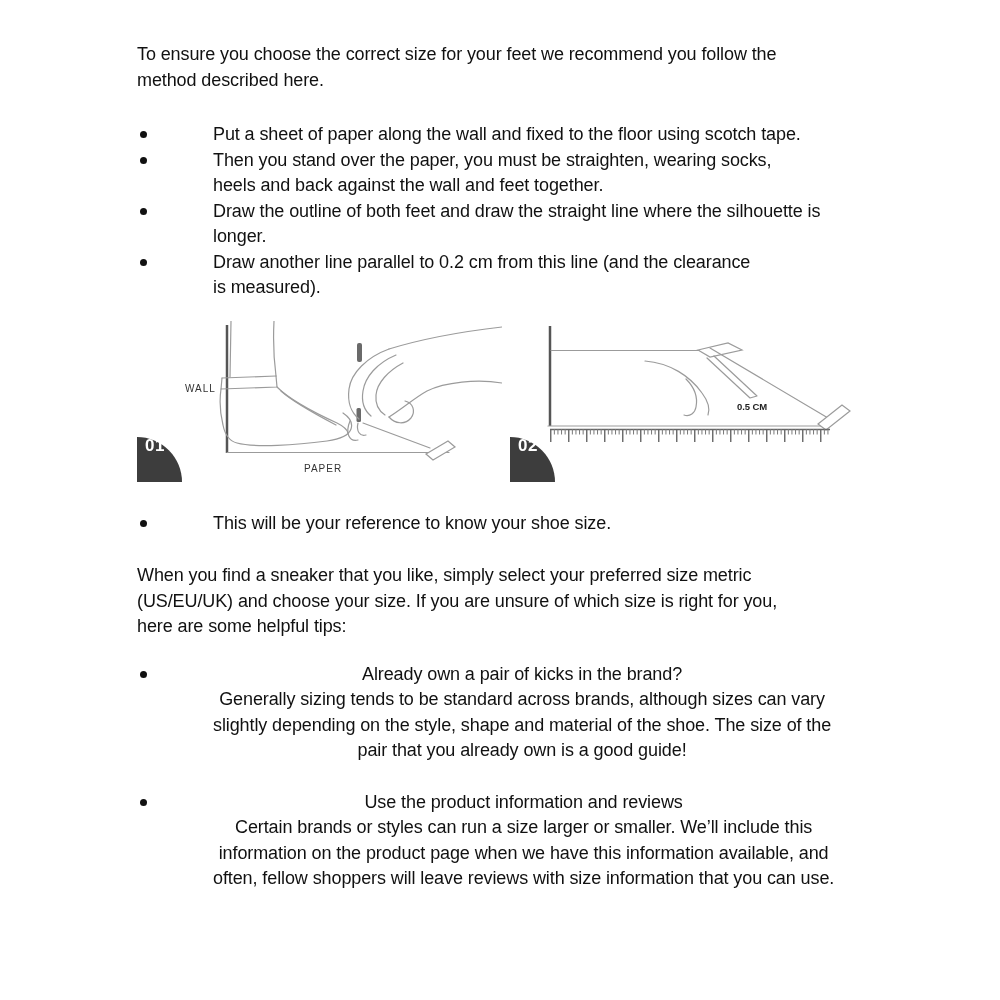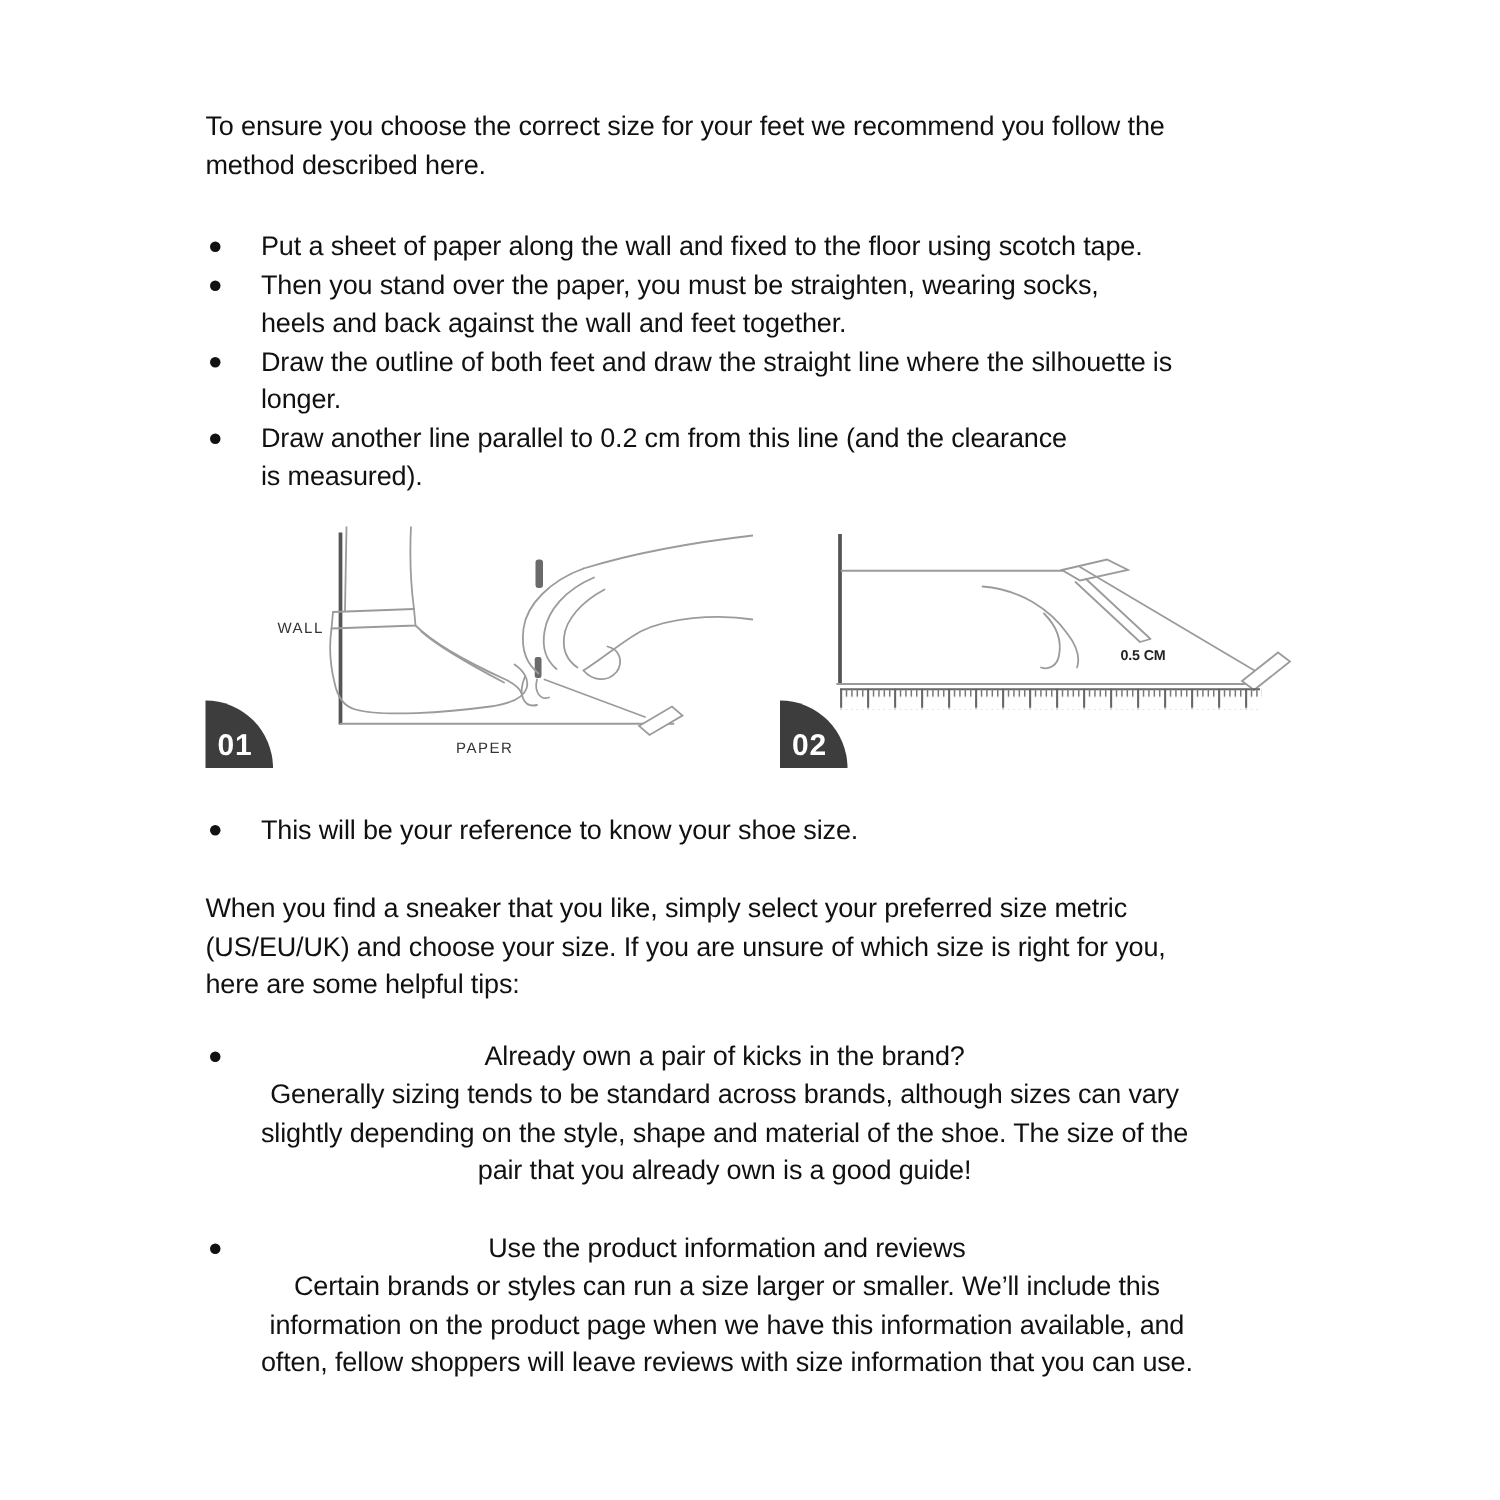--- a/index.html
+++ b/index.html
@@ -4,41 +4,41 @@
 <style>
   :root { --badge-bg:#3d3d3d; --line-art:#9b9b9b; --text:#111111; }
   * { box-sizing:border-box; }
   html,body { margin:0; padding:0; }
   body {
     width:1000px; height:1000px; background:#ffffff; overflow:hidden;
     font-family:"Liberation Sans", sans-serif;
     font-size:18px; line-height:25.5px; letter-spacing:-0.1px;
     color:var(--text);
   }
-  .page { padding:30px 90px 0 137px;margin-top:42px; }
+  .page { padding:42px 90px 0 137px; }
   p { margin:0; white-space:pre-line; max-width:765px; }
   .p2 { margin-top:25px; }
   ul { list-style:none; margin:0; padding:0; max-width:775px; }
   .steps { margin-top:29px; }
   .final-steps { margin-top:20px; }
   .tips { margin-top:22px;text-align:center; }
   .tips li + li { margin-top:26px; }
-  li { display:flex; align-items:flex-start; }
+  li { display:flex; align-items:flex-start;gap:39px; }
   .li-dot { width:7px; height:7px; border-radius:50%; background:var(--text);
             margin:9px 27px 0 3px; flex:none; }
   .li-text { white-space:pre-line; }
   .sizing-intro { margin-top:27px; }
-  .figures { display:flex; gap:18px; margin-top:20px; }
+  .figures { display:flex; gap:8px; margin-top:20px; }
   .figure { position:relative; flex:none; }
   .figure svg { display:block; }
   .fig-badge {
     position:absolute; left:0; top:116px; width:45px; height:45px;
     background:var(--badge-bg); border-radius:0 100% 0 0;
-    display:flex; align-items:flex-end; padding:0 0 5px 8px;
-    color:#ffffff; font-size:20px; font-weight:700; letter-spacing:0.5px;
+    display:flex; align-items:flex-start; padding:0 0 5px 8px;
+    color:#ffffff; font-size:17px; font-weight:700; letter-spacing:0.5px;
     line-height:1;
   }
   .sketch { fill:none; stroke:var(--line-art); stroke-width:1.2;
             stroke-linecap:round; stroke-linejoin:round; }
   .sketch-thick { fill:none; stroke:#555555; stroke-width:2.5; }
   .sketch-fill { fill:#ffffff; stroke:var(--line-art); stroke-width:1.2; }
   .pen-dark { fill:#6a6a6a; stroke:none; }
   .fig-caption { font-family:"Liberation Sans",sans-serif; font-size:10px;
                  letter-spacing:1px; fill:#333333; }
   .fig-small-bold { font-family:"Liberation Sans",sans-serif; font-size:9.5px;

